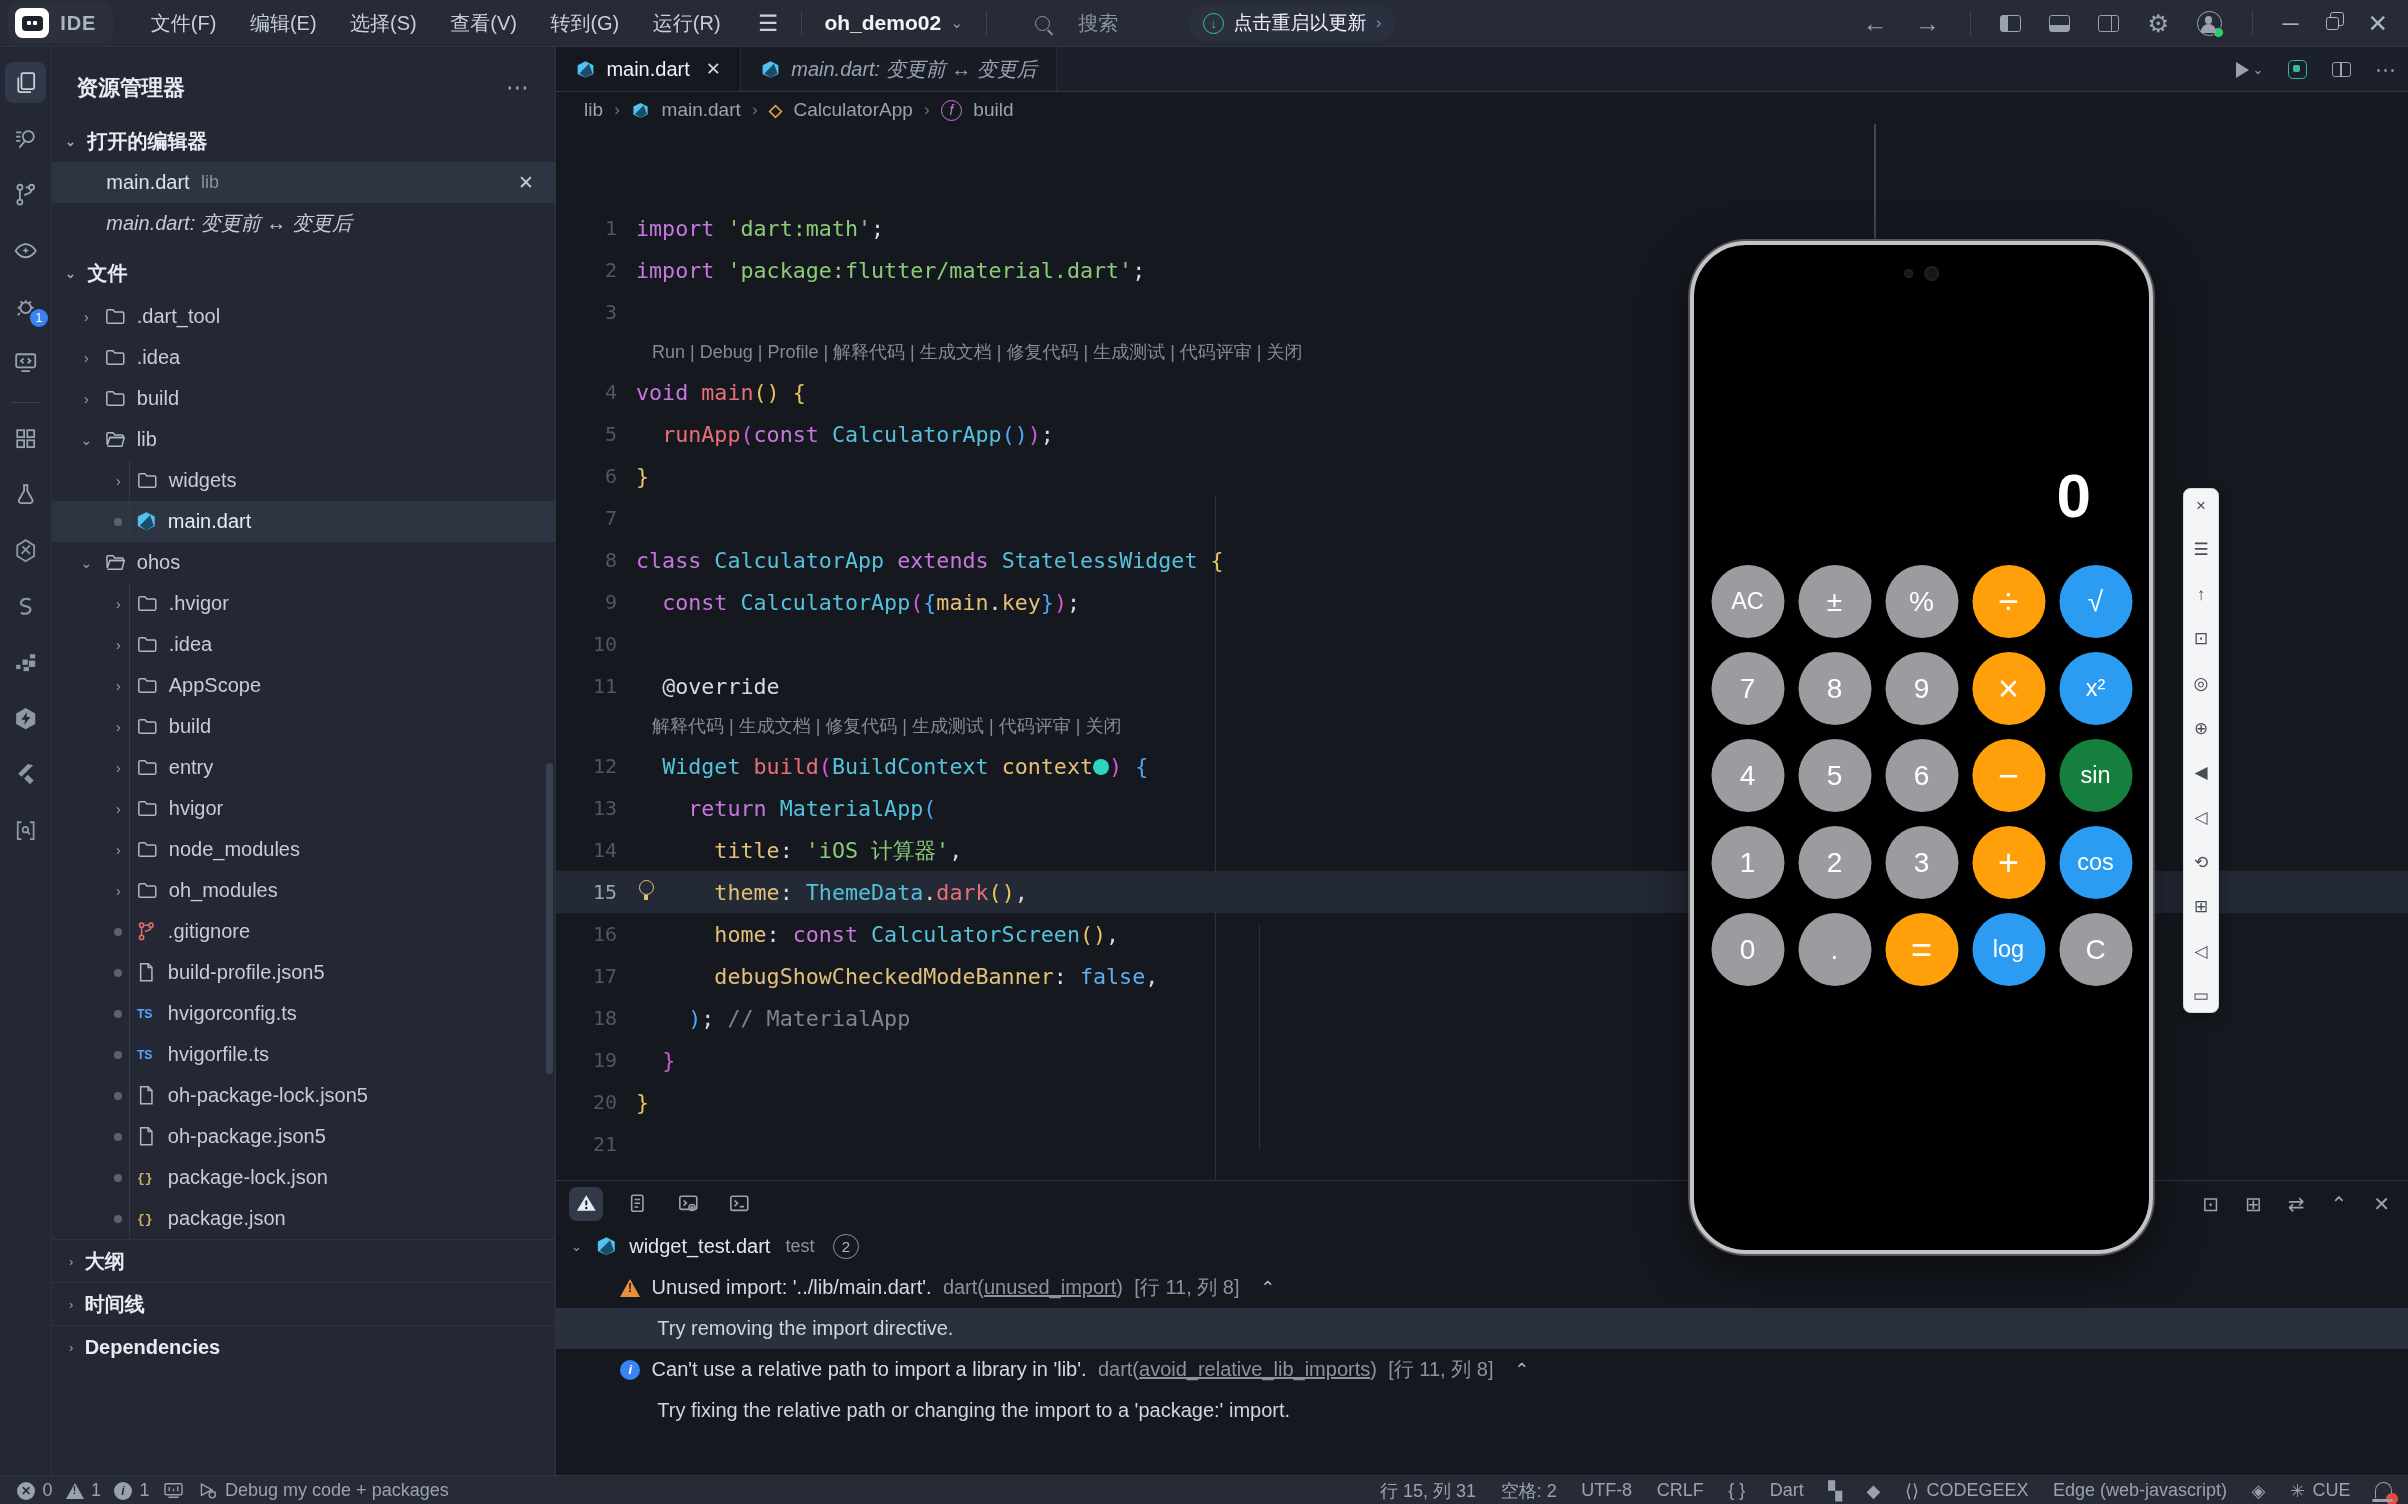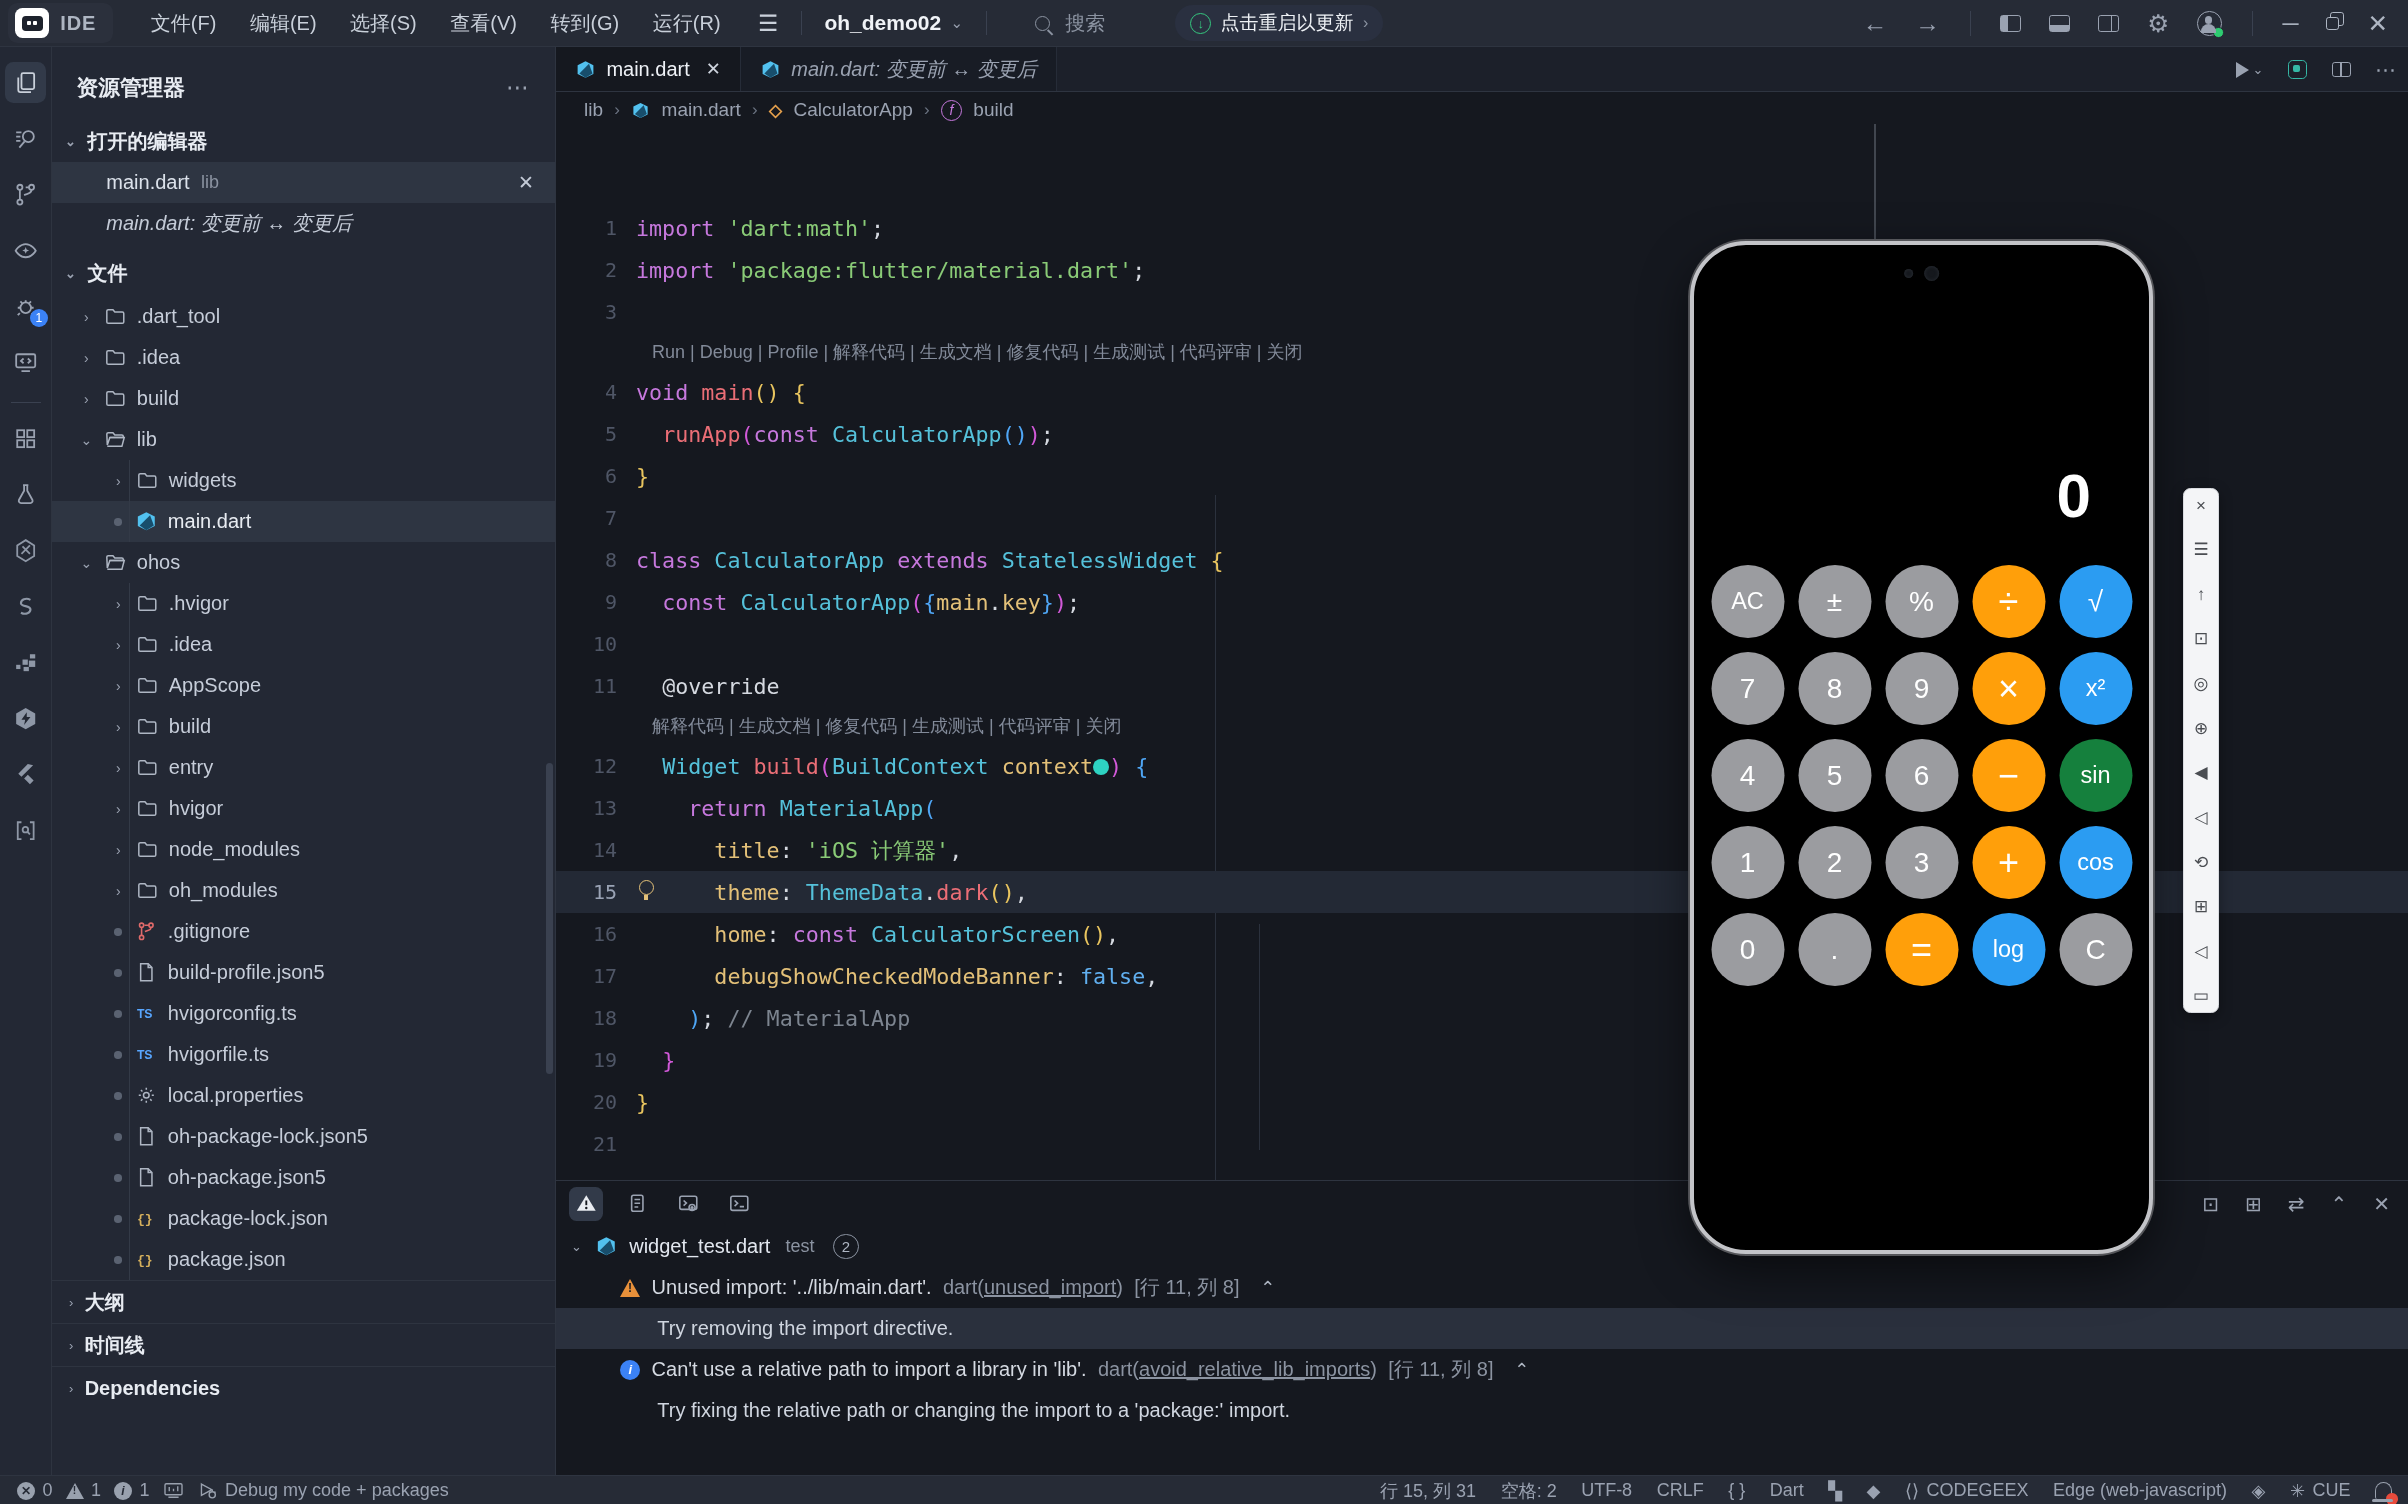--- a/index.html
+++ b/index.html
@@ -21,21 +21,21 @@
   .logo-badge{width:34px;height:30px;background:#fff;border-radius:7.5px;display:flex;align-items:center;justify-content:center;}
   .logo-badge .inner{width:21px;height:15px;background:#1d222c;border-radius:3.8px;display:flex;align-items:center;justify-content:center;gap:2.8px;}
   .logo-badge .inner i{width:3.8px;height:3.8px;background:#fff;border-radius:0.9px;display:block;}
   .logo-text{color:#aeb6c3;font-size:20px;font-weight:700;letter-spacing:0.9px;}
   .menus{display:flex;align-items:center;margin-left:24.5px;gap:7.5px;}
   .menu{color:#c9d0da;font-size:20px;padding:5.6px 13px;border-radius:5.6px;}
   .tb-ham{color:#c9d0da;font-size:22.6px;margin-left:24.5px;}
   .tb-sep{width:0.9px;height:24.5px;background:#3a4150;margin:0 22.6px;}
   .project{color:#f0f3f7;font-size:21px;font-weight:700;display:flex;align-items:center;gap:9.4px;}
   .project .chev{color:#9aa2b1;font-size:15px;font-weight:400;}
-  .searchbox{display:flex;align-items:center;gap:15px;color:#8b93a1;font-size:20px;margin-left:26px;}
+  .searchbox{display:flex;align-items:center;gap:28px;color:#8b93a1;font-size:20px;margin-left:26px;}
   .mag{width:15px;height:15px;border:1.9px solid #8b93a1;border-radius:50%;position:relative;}
   .mag::after{content:'';position:absolute;width:1.9px;height:6.6px;background:#8b93a1;transform:rotate(-45deg);left:13px;top:12.2px;}
   .update-pill{display:flex;align-items:center;gap:9.4px;background:#2a3040;border-radius:19px;height:36px;
     padding:0 15px;margin-left:70px;}
   .circ-dl{width:21px;height:21px;border:1.9px solid var(--green);border-radius:50%;color:var(--green);
     font-size:13px;display:flex;align-items:center;justify-content:center;}
   .update-pill .lbl{color:#eef1f5;font-size:19px;}
   .update-pill .chev{color:#8b93a1;font-size:16px;}
   .tb-right{position:absolute;right:0;top:0;height:47px;display:flex;align-items:center;gap:28px;padding-right:21px;}
   .nav-arr{color:#9aa2b1;font-size:24.5px;}
@@ -561,31 +561,20 @@
         </div>
         <div class="trow guide">
           <span style="width: 49px; flex: 0 0 auto;"></span>
           <span class="bdot"></span>
           <span class="ficon">
             <svg viewBox="0 0 24 24">
               <text x="2" y="17" font-size="13" font-weight="bold" fill="#58a6ff" font-family="Liberation Sans,sans-serif">TS</text>
             </svg>
           </span>
           <span class="lbl">hvigorfile.ts</span>
-        </div>
-        <div class="trow guide">
-          <span style="width: 49px; flex: 0 0 auto;"></span>
-          <span class="bdot"></span>
-          <span class="ficon">
-            <svg viewBox="0 0 24 24" fill="none" stroke="#aeb6c3" stroke-width="1.6">
-              <circle cx="12" cy="12" r="3"></circle>
-              <path d="M12 4v2.2M12 17.8V20M4 12h2.2M17.8 12H20M6.3 6.3l1.6 1.6M16.1 16.1l1.6 1.6M6.3 17.7l1.6-1.6M16.1 7.9l1.6-1.6"></path>
-            </svg>
-          </span>
-          <span class="lbl">local.properties</span>
         </div>
         <div class="trow guide">
           <span style="width: 49px; flex: 0 0 auto;"></span>
           <span class="bdot"></span>
           <span class="ficon">
             <svg viewBox="0 0 24 24" fill="none" stroke="#aeb6c3" stroke-width="1.6">
               <path d="M6 3h8l4 4v14H6z"></path>
               <path d="M14 3v4h4"></path>
             </svg>
           </span>

